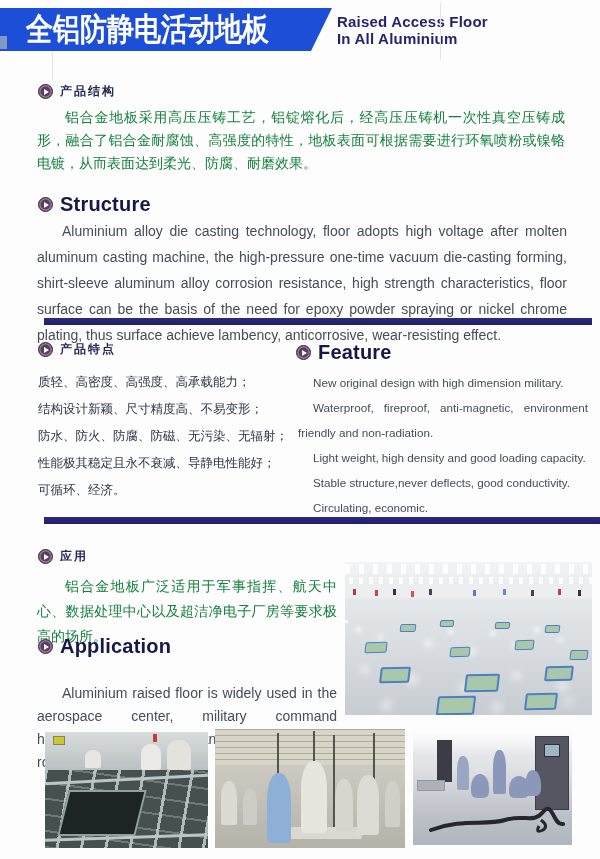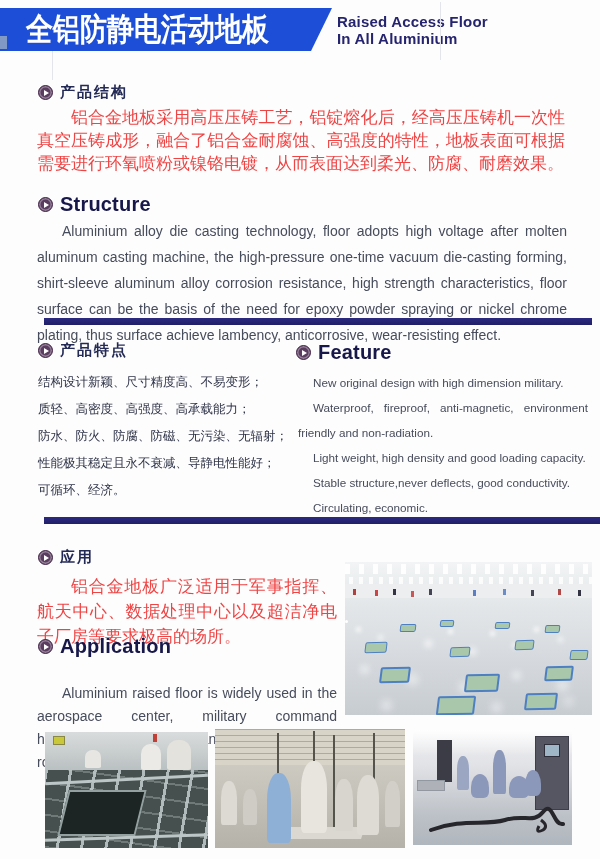--- a/index.html
+++ b/index.html
@@ -20,25 +20,25 @@
   .title-en{position:absolute;left:337px;top:13px;color:#26246f;font-weight:bold;font-size:15px;line-height:17px;letter-spacing:.2px;}
   .fold-line{position:absolute;width:1px;background:#e4e4ec;}
   
   .heading{position:absolute;display:flex;align-items:center;gap:7px;}
   .bullet{
     width:13px;height:13px;border-radius:50%;background:#5a3d5f;border:1px solid #46294b;
     display:inline-flex;align-items:center;justify-content:center;flex:0 0 auto;
     box-shadow:inset 0 0 0 1.5px rgba(255,255,255,.35);
   }
   .tri{width:0;height:0;border-left:5px solid #ffffff;border-top:3px solid transparent;border-bottom:3px solid transparent;margin-left:1px;}
-  .htext-cn{font-size:15px;font-weight:bold;color:#242a56;letter-spacing:2px;font-family:"Liberation Serif","DejaVu Serif",serif;}
+  .htext-cn{font-size:12px;font-weight:bold;color:#242a56;letter-spacing:2px;font-family:"Liberation Serif","DejaVu Serif",serif;}
   .htext-en{font-size:20px;font-weight:bold;color:#17174a;letter-spacing:.2px;}
   
   .para{position:absolute;text-align:justify;margin:0;}
-  .para-cn{font-size:17px;line-height:23px;color:#ef4444;text-indent:2em;}
+  .para-cn{font-size:14px;line-height:23px;color:#15803d;text-indent:2em;}
   .para-en{font-size:14px;line-height:26px;color:#474c5c;text-indent:25px;}
   .list-cn p{margin:0;font-size:12.5px;line-height:27px;color:#2e3348;white-space:nowrap;}
   .list-en p{margin:0;font-size:11.7px;line-height:25px;color:#474c5c;text-indent:15px;text-align:justify;}
   .bar{position:absolute;height:7px;background:linear-gradient(#2c2a80,#201f66);}
   
   .photo{position:absolute;overflow:hidden;background:#d9dde0;}
   .abs{position:absolute;}
   
   .hall-ceiling{left:0;top:0;width:100%;height:46px;
     background:
@@ -121,22 +121,22 @@
 
   <div class="bar" style="left:44px;top:318px;width:548px;"></div>
 
   <div class="heading" style="left:38px;top:341px;">
     <span class="bullet">
         <span class="tri"></span>
       </span>
     <span class="htext-cn">产品特点</span>
   </div>
   <div class="list-cn abs" style="left:38px;top:369px;width:256px;">
+    <p>质轻、高密度、高强度、高承载能力；</p>
     <p>结构设计新颖、尺寸精度高、不易变形；</p>
-    <p>质轻、高密度、高强度、高承载能力；</p>
     <p>防水、防火、防腐、防磁、无污染、无辐射；</p>
     <p>性能极其稳定且永不衰减、导静电性能好；</p>
     <p>可循环、经济。</p>
   </div>
 
   <div class="heading" style="left:296px;top:341px;">
     <span class="bullet">
         <span class="tri"></span>
       </span>
     <span class="htext-en">Feature</span>

